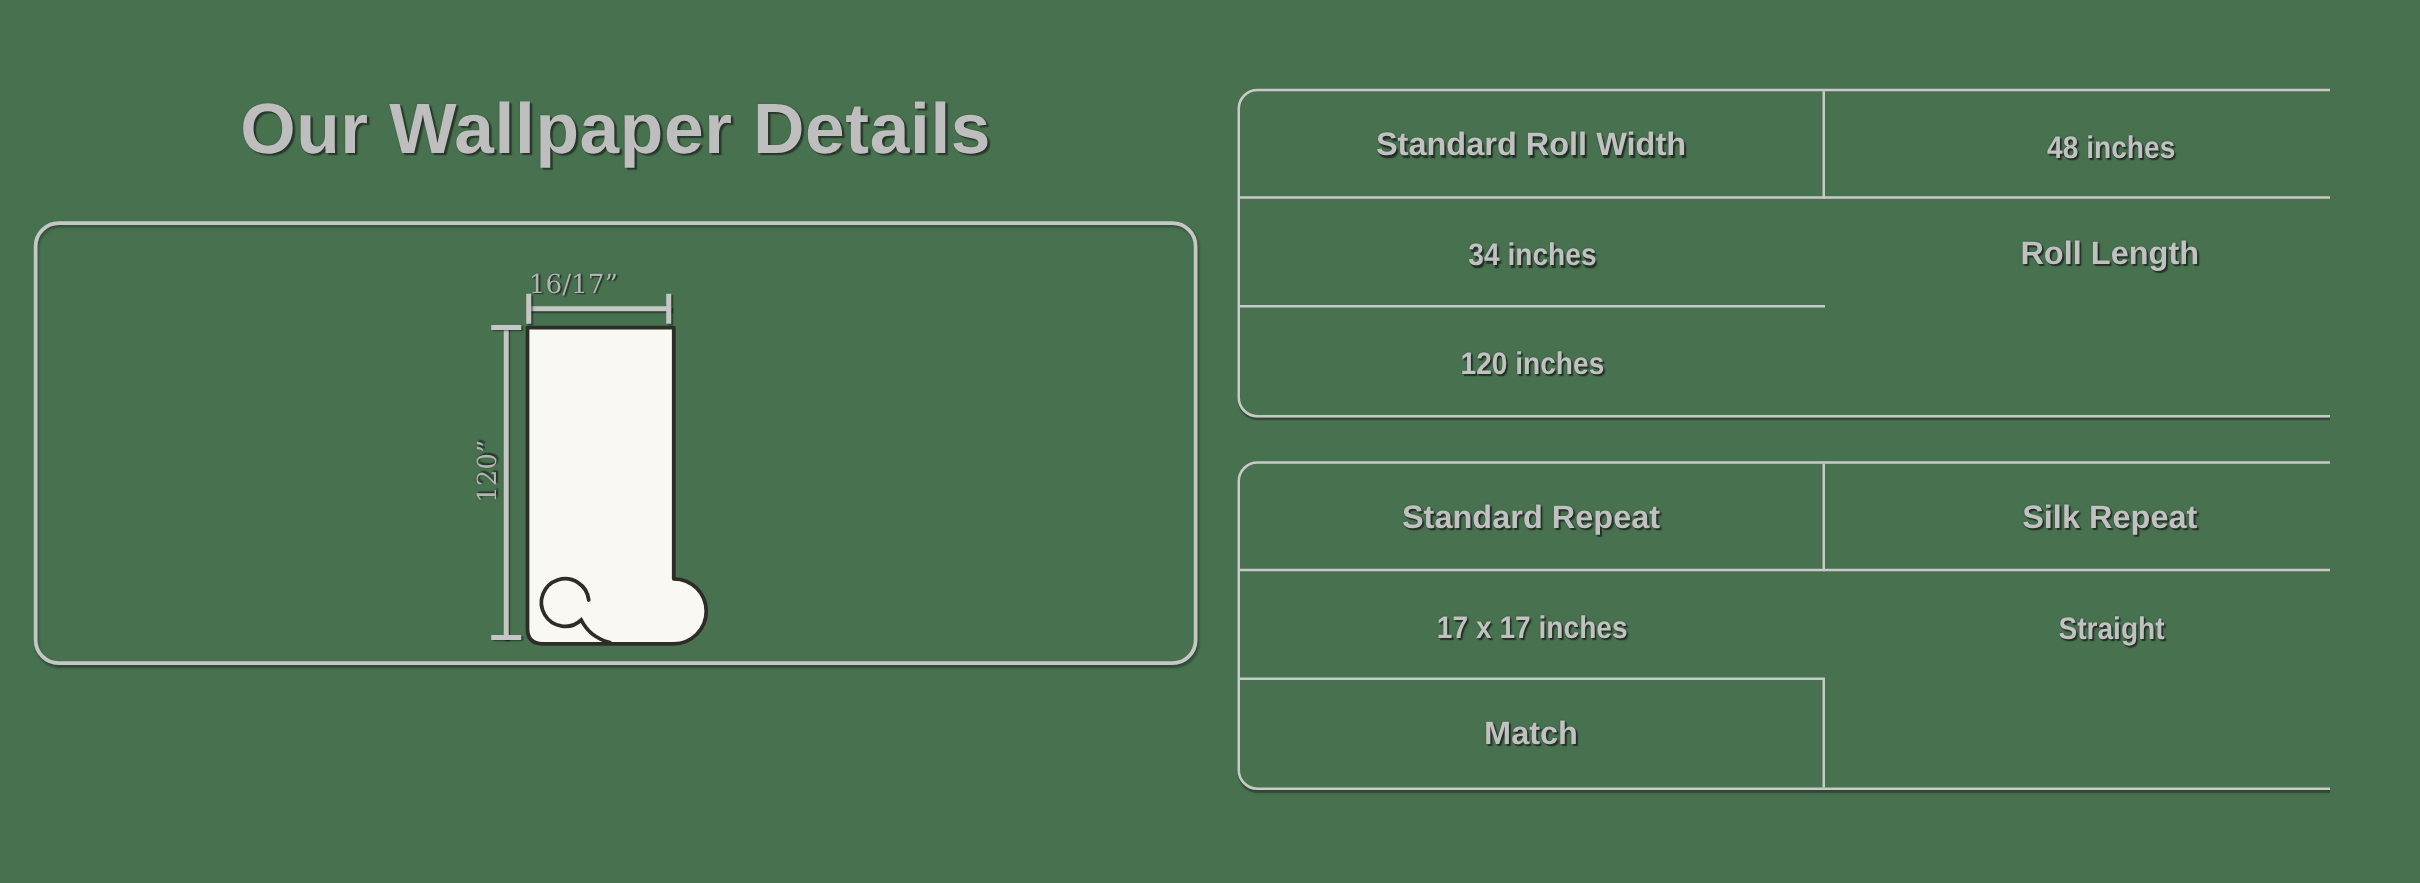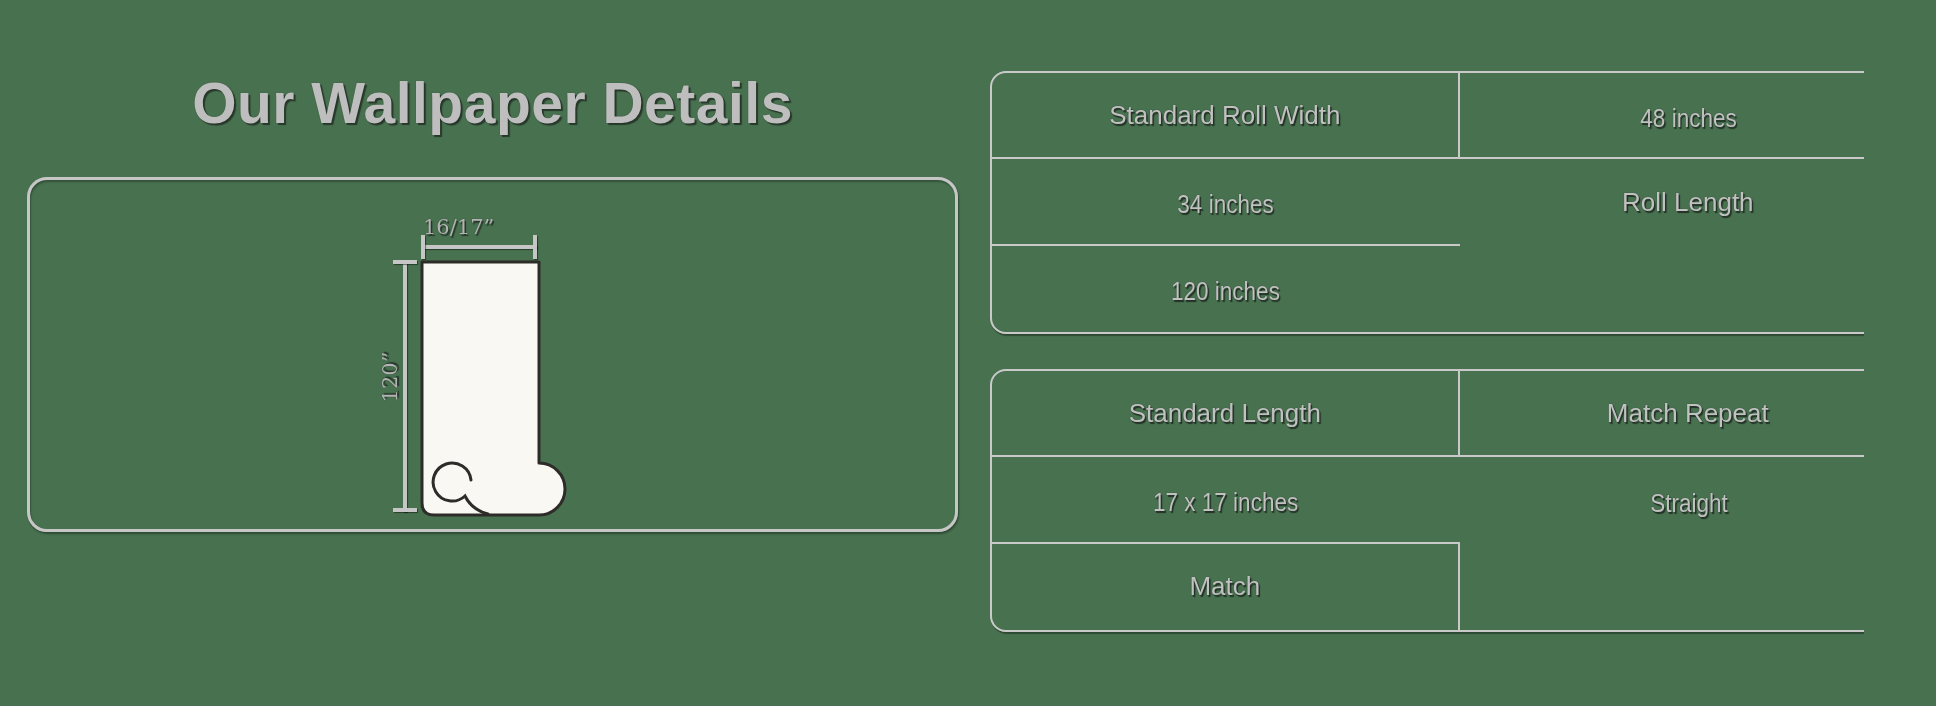--- a/index.html
+++ b/index.html
@@ -50,21 +50,21 @@
     border:2px solid #C9C9C9;border-radius:16px;
     box-shadow:1px 2px 1px rgba(0,0,0,.35);
     display:grid;grid-template-columns:50.5% 49.5%;
     grid-template-rows:repeat(3,1fr);
   }
   .t1{top:71px;}
   .t2{top:369px;}
   .cell{
     display:flex;align-items:center;justify-content:center;
     box-sizing:border-box;
-    color:#C1C1C1;font-size:26px;font-weight:400;
+    color:#C1C1C1;font-size:26px;font-weight:700;
     text-shadow:0 0 1px rgba(15,15,15,.5),1.5px 2px 1px rgba(15,15,15,.65);
   }
   .cell.lab{border-right:2px solid #C9C9C9;}
   .cell.bb{border-bottom:2px solid #C9C9C9;}
   .cell.val{font-size:25px;padding-top:6px;}
   .cell.val span{display:inline-block;transform:scaleX(.9);}
 </style>
 </head>
 <body>
 
@@ -102,24 +102,24 @@
     <div class="cell lab">
         <span>Roll Length</span>
       </div>
     <div class="cell val">
         <span>120 inches</span>
       </div>
   </div>
 
   <div class="spec-table t2">
     <div class="cell lab bb">
-        <span>Standard Length</span>
+        <span>Standard Repeat</span>
       </div>
     <div class="cell lab bb">
-        <span>Match Repeat</span>
+        <span>Silk Repeat</span>
       </div>
     <div class="cell val bb">
         <span>17 x 17 inches</span>
       </div>
     <div class="cell val">
         <span>Straight</span>
       </div>
     <div class="cell lab">
         <span>Match</span>
       </div>

